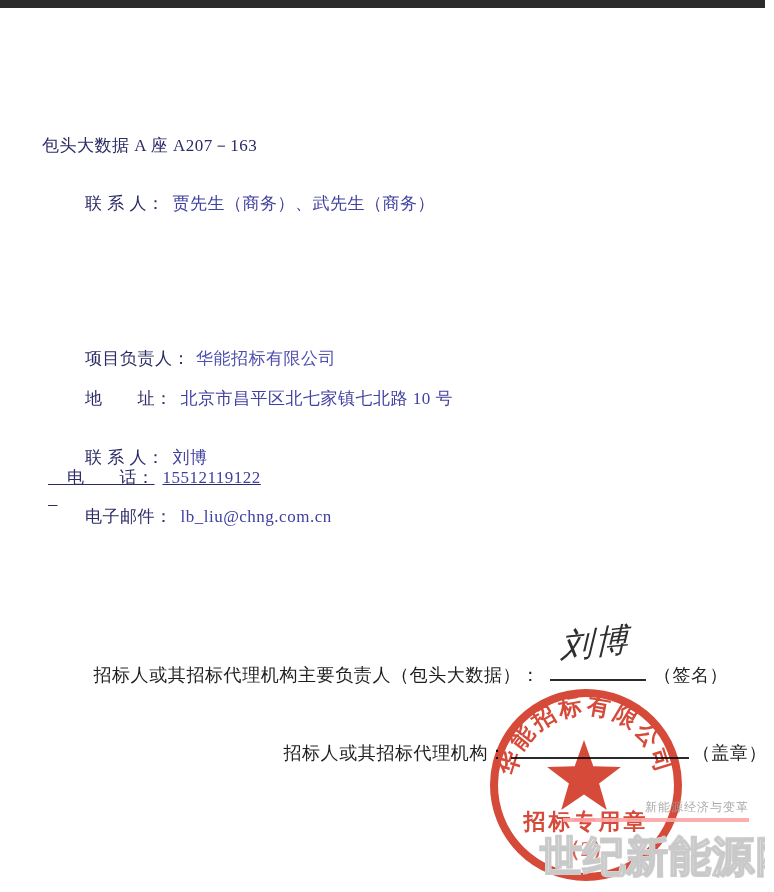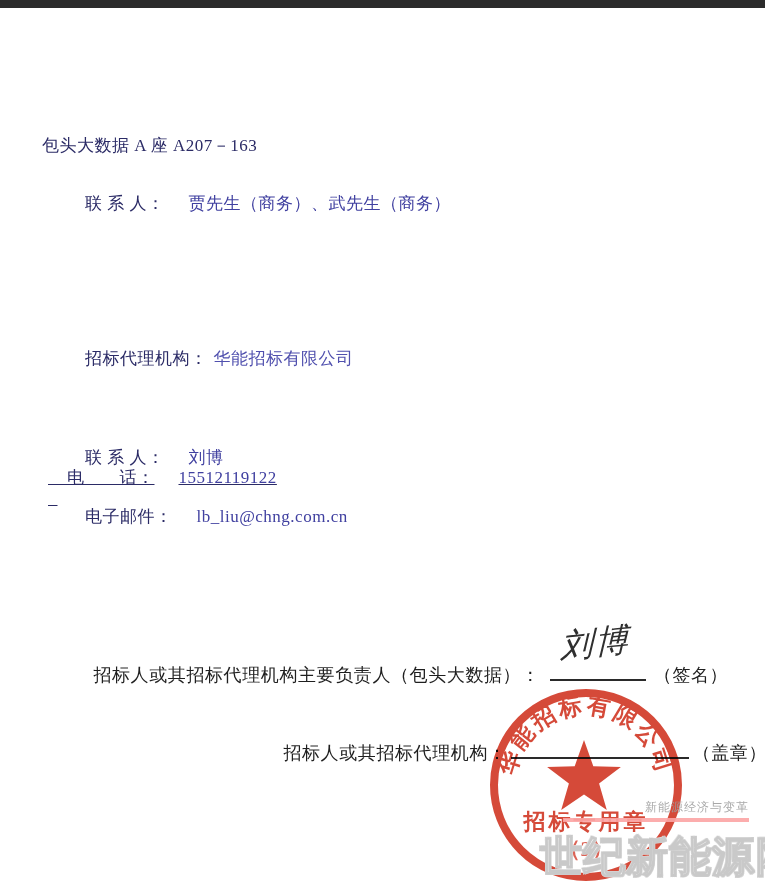--- a/index.html
+++ b/index.html
@@ -16,21 +16,21 @@
   }
   
   .doc-line{
     position:absolute;
     font-size:17px;
     letter-spacing:0.5px;
     white-space:pre;
     color:#2b2b66;
   }
   .row-label{color:#2b2b66;white-space:pre;}
-  .row-value{color:#4040a0;margin-left:24px;white-space:pre;}
+  .row-value{color:#4040a0;margin-left:8px;white-space:pre;}
   
   .black-line{
     position:absolute;
     font-size:18px;
     letter-spacing:0.6px;
     color:#1f1f1f;
     white-space:pre;
   }
   .uline{
     display:inline-block;
@@ -98,21 +98,24 @@
 
   <div class="topbar"></div>
 
   <div class="doc-line" style="left:42px;top:134px;">包头大数据 A 座 A207－163</div>
 
   <div class="doc-line" style="left:66px;top:172px;">
     <span class="row-label">联 系 人：</span><span class="row-value">贾先生（商务）、武先生（商务）</span>
   </div>
 
   <div class="doc-line" style="left:66px;top:327px;">
-    <span class="row-label">招标代理机构：</span><span class="row-value" style="margin-left:6px;color:#5050ae;">华能招标有限公司</span>
+    <span class="row-label">项目负责人：</span><span class="row-value" style="margin-left:6px;color:#5050ae;">华能招标有限公司</span>
+  </div>
+  <div class="doc-line" style="left:66px;top:367px;">
+    <span class="row-label">地　　址：</span><span class="row-value">北京市昌平区北七家镇七北路 10 号</span>
   </div>
   <div class="doc-line" style="left:66px;top:426px;">
     <span class="row-label">联 系 人：</span><span class="row-value">刘博</span>
   </div>
   <div class="doc-line" style="left:48px;top:446px;text-decoration:underline;">
     <span class="row-label">电　　话：</span><span class="row-value">15512119122</span>
   </div>
   <div class="doc-line" style="left:66px;top:485px;">
     <span class="row-label">电子邮件：</span><span class="row-value">lb_liu@chng.com.cn</span>
   </div>

